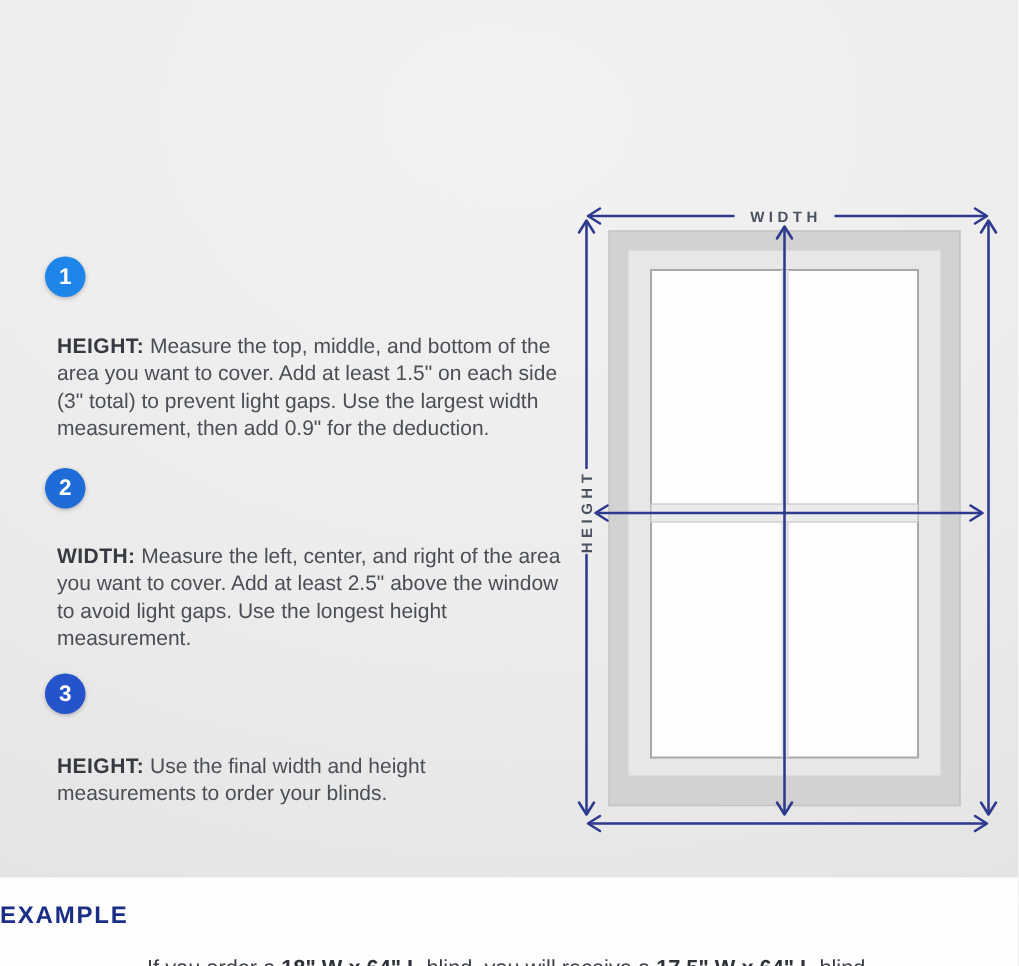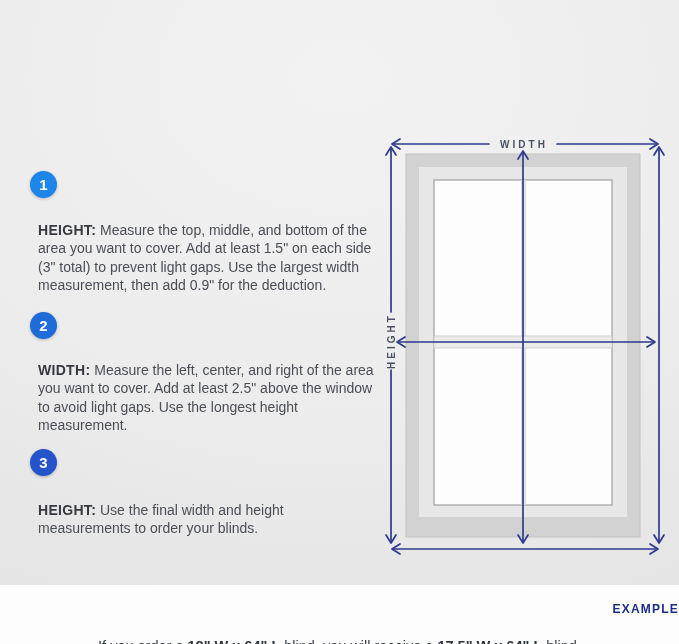--- a/index.html
+++ b/index.html
@@ -58,22 +58,22 @@
   
   .diagram-svg{position:absolute;left:378px;top:130px;}
   .mline{stroke:var(--navy);stroke-width:1.7;fill:none;stroke-linecap:round;stroke-linejoin:round;}
   .dlabel{
     fill:var(--diagram_label);font-size:10px;font-weight:700;letter-spacing:3px;
     font-family:"Liberation Sans","DejaVu Sans",sans-serif;
   }
   
   .footer-strip{position:absolute;left:0;top:585px;width:679px;height:59px;background:#fdfdfd;}
   .example-heading{
-    position:absolute;top:602px;left:0;right:0;text-align:right;
-    font-size:12px;font-weight:800;letter-spacing:1.2px;color:var(--example_heading);
+    position:absolute;top:602px;left:0;right:0;text-align:left;
+    font-size:16px;font-weight:800;letter-spacing:1.2px;color:var(--example_heading);
   }
   .example-line{
     position:absolute;top:623px;left:0;right:0;text-align:center;
     font-size:14.5px;color:#3b3f46;
   }
   .example-line b{font-weight:700;color:#2f333a;}
 </style>
 </head>
 <body>
 

